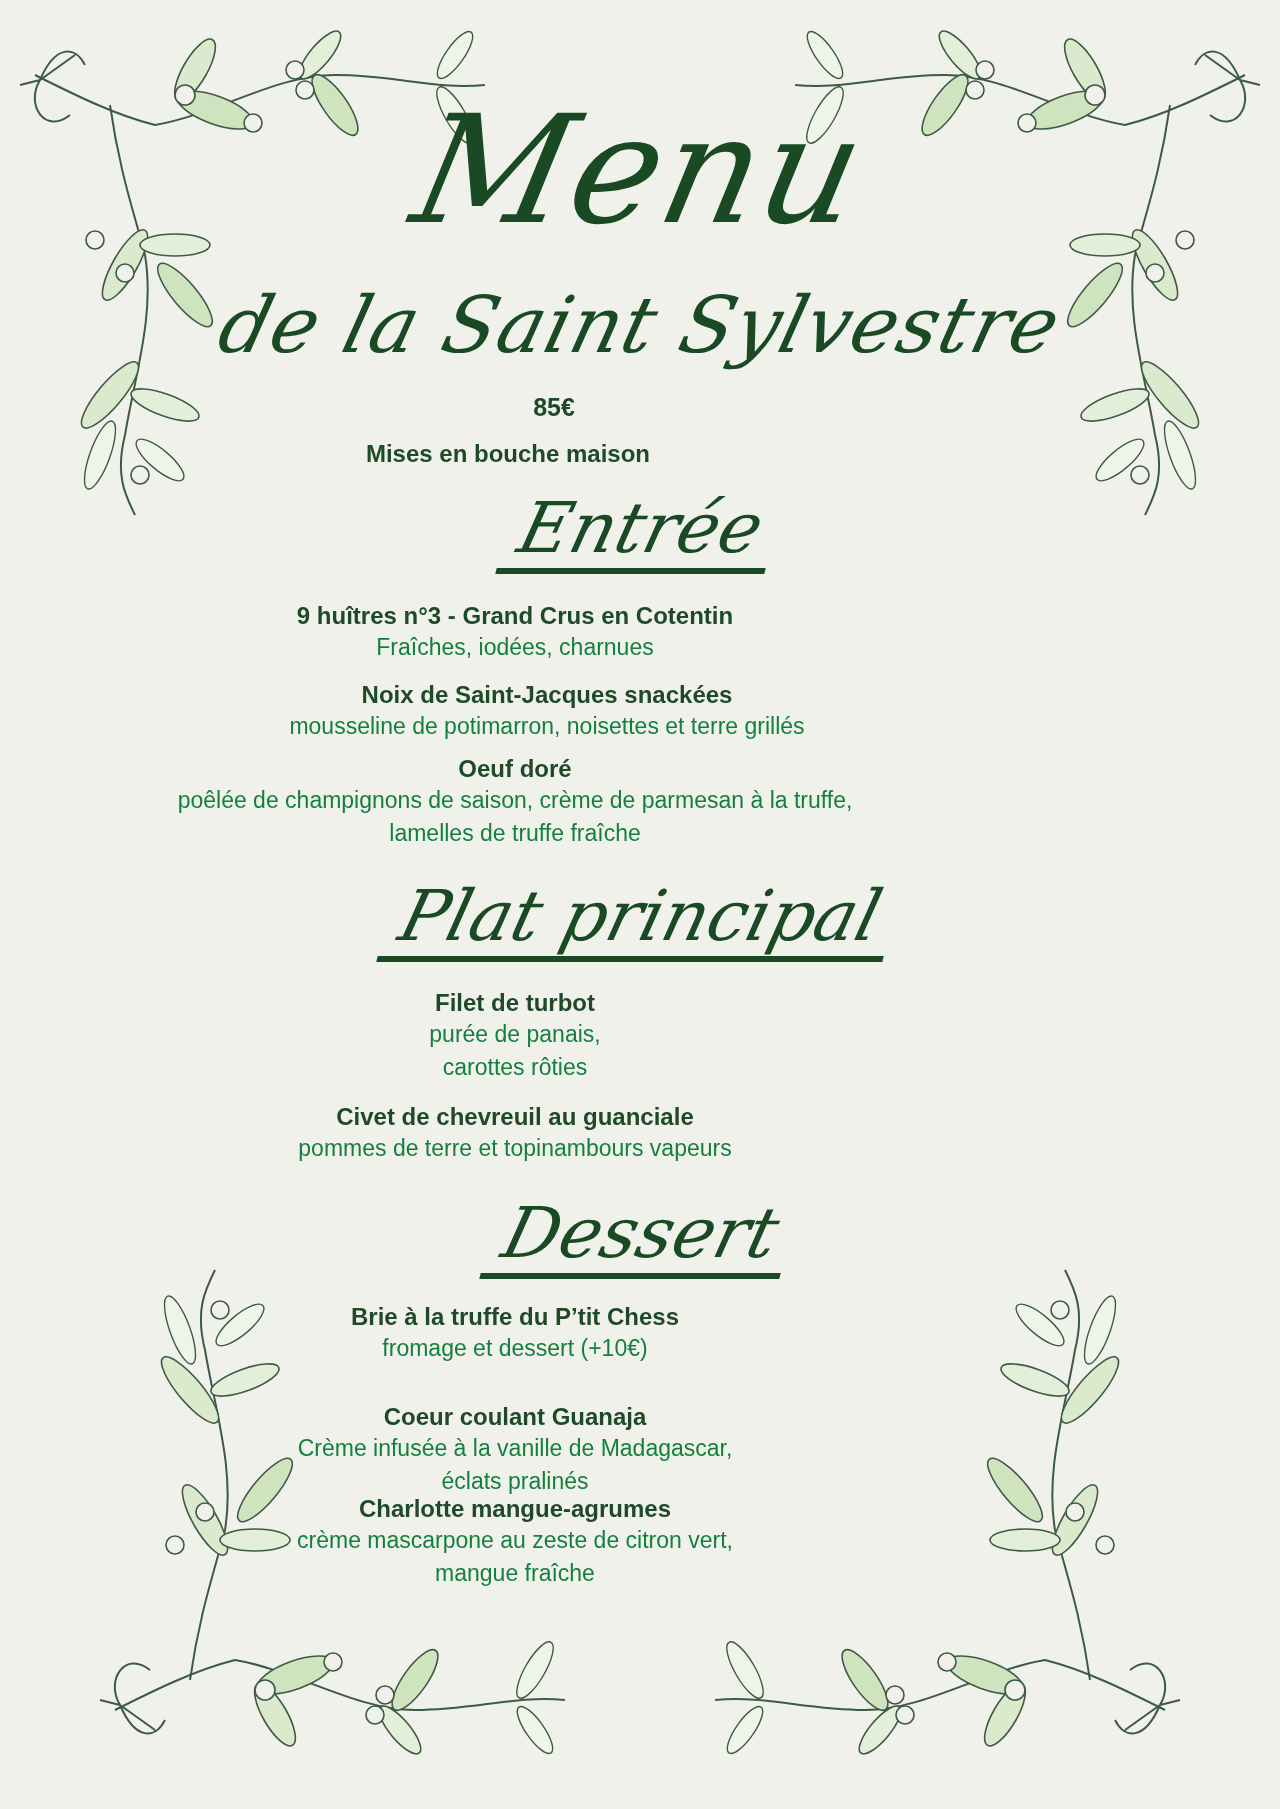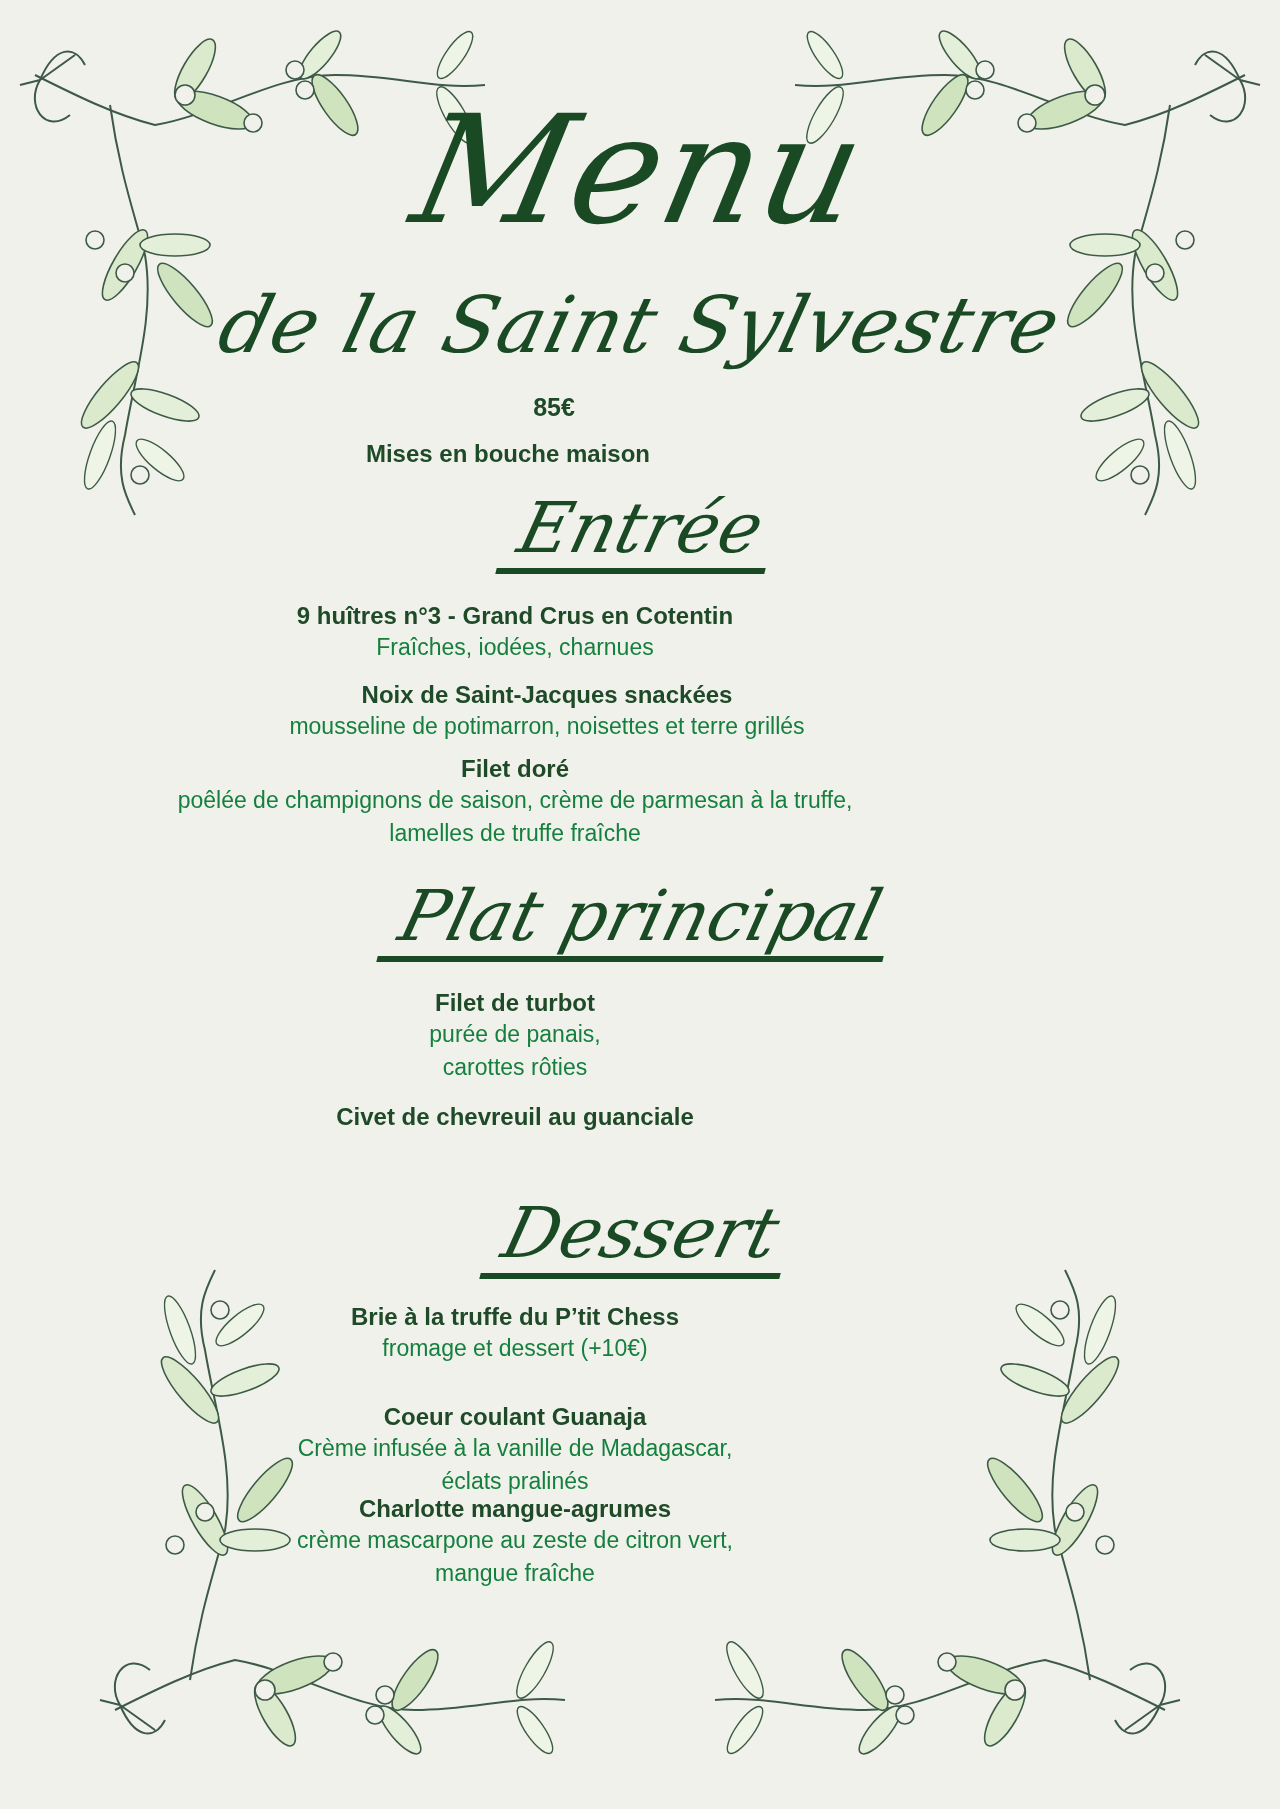--- a/index.html
+++ b/index.html
@@ -97,35 +97,36 @@
 </div>
 <div class="dish" style="top:600px;">
   <div class="name">9 huîtres n°3 - Grand Crus en Cotentin</div>
   <div class="desc">Fraîches, iodées, charnues</div>
 </div>
 <div class="dish" style="top:679px;padding-left:32px;">
   <div class="name">Noix de Saint-Jacques snackées</div>
   <div class="desc">mousseline de potimarron, noisettes et terre grillés</div>
 </div>
 <div class="dish" style="top:753px;">
-  <div class="name">Filet doré</div>
+  <div class="name">Oeuf doré</div>
   <div class="desc">poêlée de champignons de saison, crème de parmesan à la truffe,</div>
   <div class="desc">lamelles de truffe fraîche</div>
 </div>
 
 <div class="section-title" style="top:876px;">
   <span class="t">Plat principal</span>
 </div>
 <div class="dish" style="top:987px;">
   <div class="name">Filet de turbot</div>
   <div class="desc">purée de panais,</div>
   <div class="desc">carottes rôties</div>
 </div>
 <div class="dish" style="top:1101px;">
   <div class="name">Civet de chevreuil au guanciale</div>
+  <div class="desc">pommes de terre et topinambours vapeurs</div>
 </div>
 
 <div class="section-title" style="top:1193px;">
   <span class="t">Dessert</span>
 </div>
 <div class="dish" style="top:1301px;">
   <div class="name">Brie à la truffe du P’tit Chess</div>
   <div class="desc">fromage et dessert (+10€)</div>
 </div>
 <div class="dish" style="top:1401px;">

